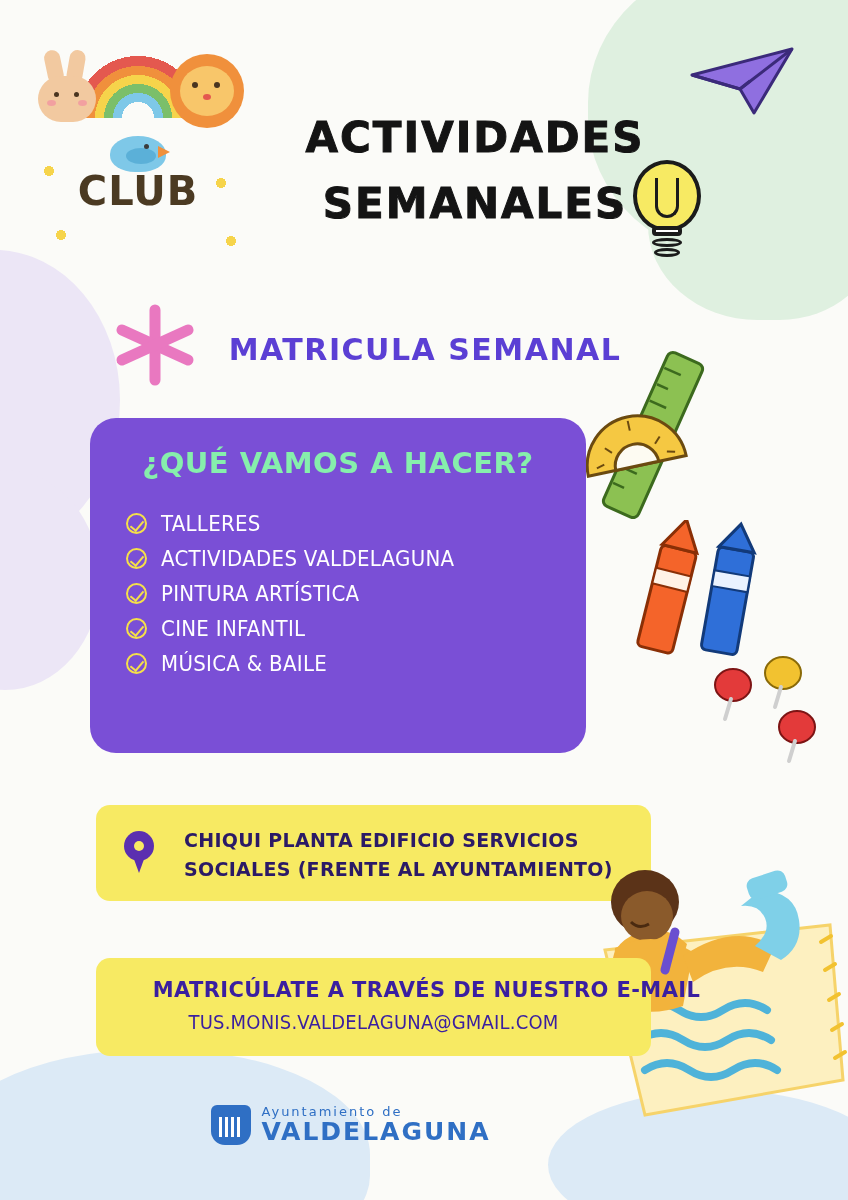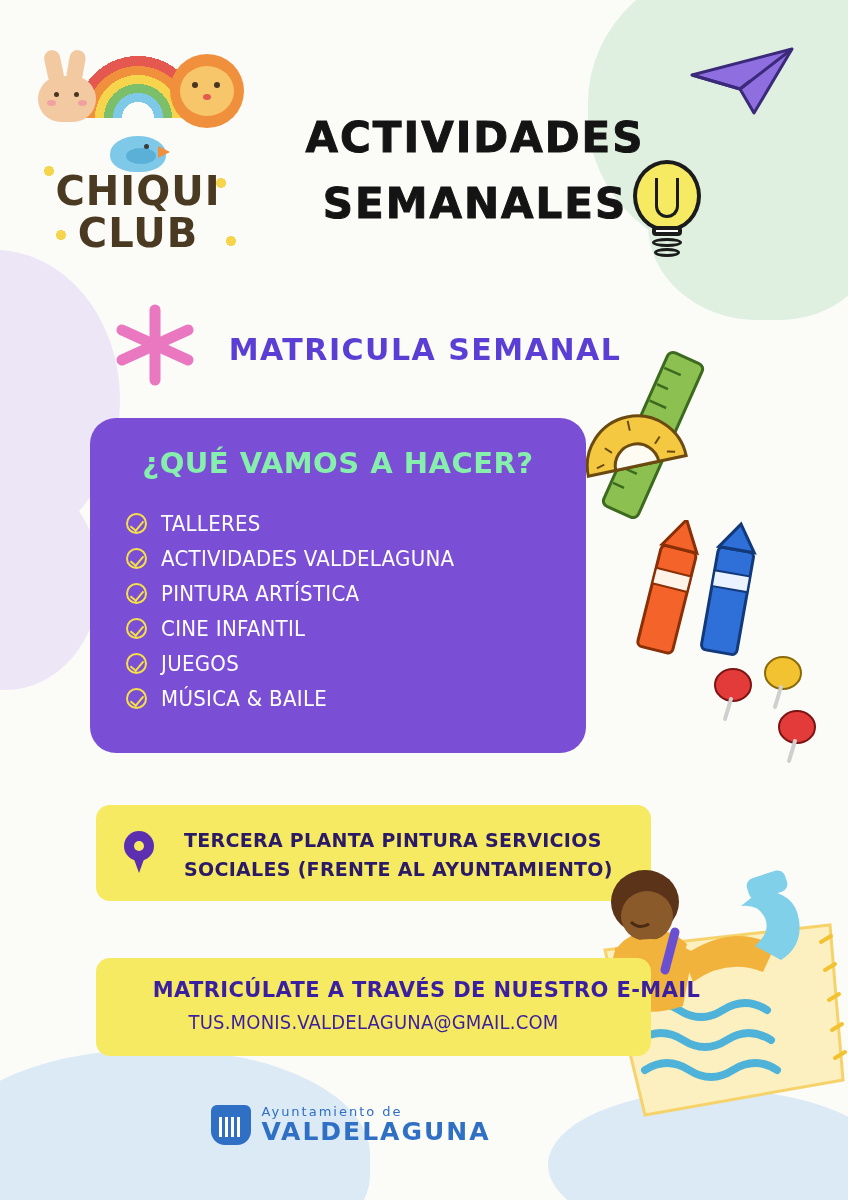--- a/index.html
+++ b/index.html
@@ -378,21 +378,20 @@
       <div class="beak"></div>
       <div class="eye"></div>
     </div>
 
     <div class="flower f1"></div>
     <div class="flower f2"></div>
     <div class="flower f3"></div>
     <div class="flower f4"></div>
 
     <div class="logotext">
-      <div>CHIQUI</div>
       <div>CLUB</div>
     </div>
   </div>
 
   <svg class="paper-plane" viewBox="0 0 108 72">
     <polygon points="4,30 104,4 66,68 52,44" fill="#8f6fe0" stroke="#3b2a7a" stroke-width="3" stroke-linejoin="round"></polygon>
     <polyline points="4,30 52,44 104,4" fill="none" stroke="#3b2a7a" stroke-width="3"></polyline>
     <polyline points="52,44 62,36" fill="none" stroke="#3b2a7a" stroke-width="3"></polyline>
   </svg>
 
@@ -463,24 +462,20 @@
       <div class="list-item">
         <span class="check"></span>
         <span>PINTURA ARTÍSTICA</span>
       </div>
       <div class="list-item">
         <span class="check"></span>
         <span>CINE INFANTIL</span>
       </div>
       <div class="list-item">
         <span class="check"></span>
-        <span>JUEGOS</span>
-      </div>
-      <div class="list-item">
-        <span class="check"></span>
         <span>MÚSICA &amp; BAILE</span>
       </div>
     </div>
   </div>
 
   <svg class="crayons" viewBox="0 0 160 175">
     <g transform="rotate(14 80 88)">
       <rect x="18" y="38" width="36" height="104" rx="5" fill="#f4642a" stroke="#8a2f06" stroke-width="3"></rect>
       <polygon points="18,38 36,8 54,38" fill="#f4642a" stroke="#8a2f06" stroke-width="3"></polygon>
       <rect x="18" y="62" width="36" height="16" fill="#fff2e6" stroke="#8a2f06" stroke-width="2"></rect>
@@ -507,21 +502,21 @@
     </g>
   </svg>
 
   <div class="card-yellow card-loc">
     <div class="pin">
       <div class="tip"></div>
       <div class="head"></div>
       <div class="hole"></div>
     </div>
     <div class="loc-text">
-      <div>TERCERA PLANTA PINTURA SERVICIOS</div>
+      <div>CHIQUI PLANTA EDIFICIO SERVICIOS</div>
       <div>SOCIALES (FRENTE AL AYUNTAMIENTO)</div>
     </div>
   </div>
 
   <svg class="kid" viewBox="0 0 275 300">
     <path d="M30 120 L255 95 L268 250 L70 285 Z" fill="#fdf0c0" stroke="#f6d36a" stroke-width="3"></path>
     <g stroke="#4fb3d9" stroke-width="8" fill="none" stroke-linecap="round">
       <path d="M60 180 q22 -14 44 0 t44 0 t44 0"></path>
       <path d="M64 210 q22 -14 44 0 t44 0 t44 0"></path>
       <path d="M70 240 q22 -14 44 0 t44 0 t44 0"></path>

